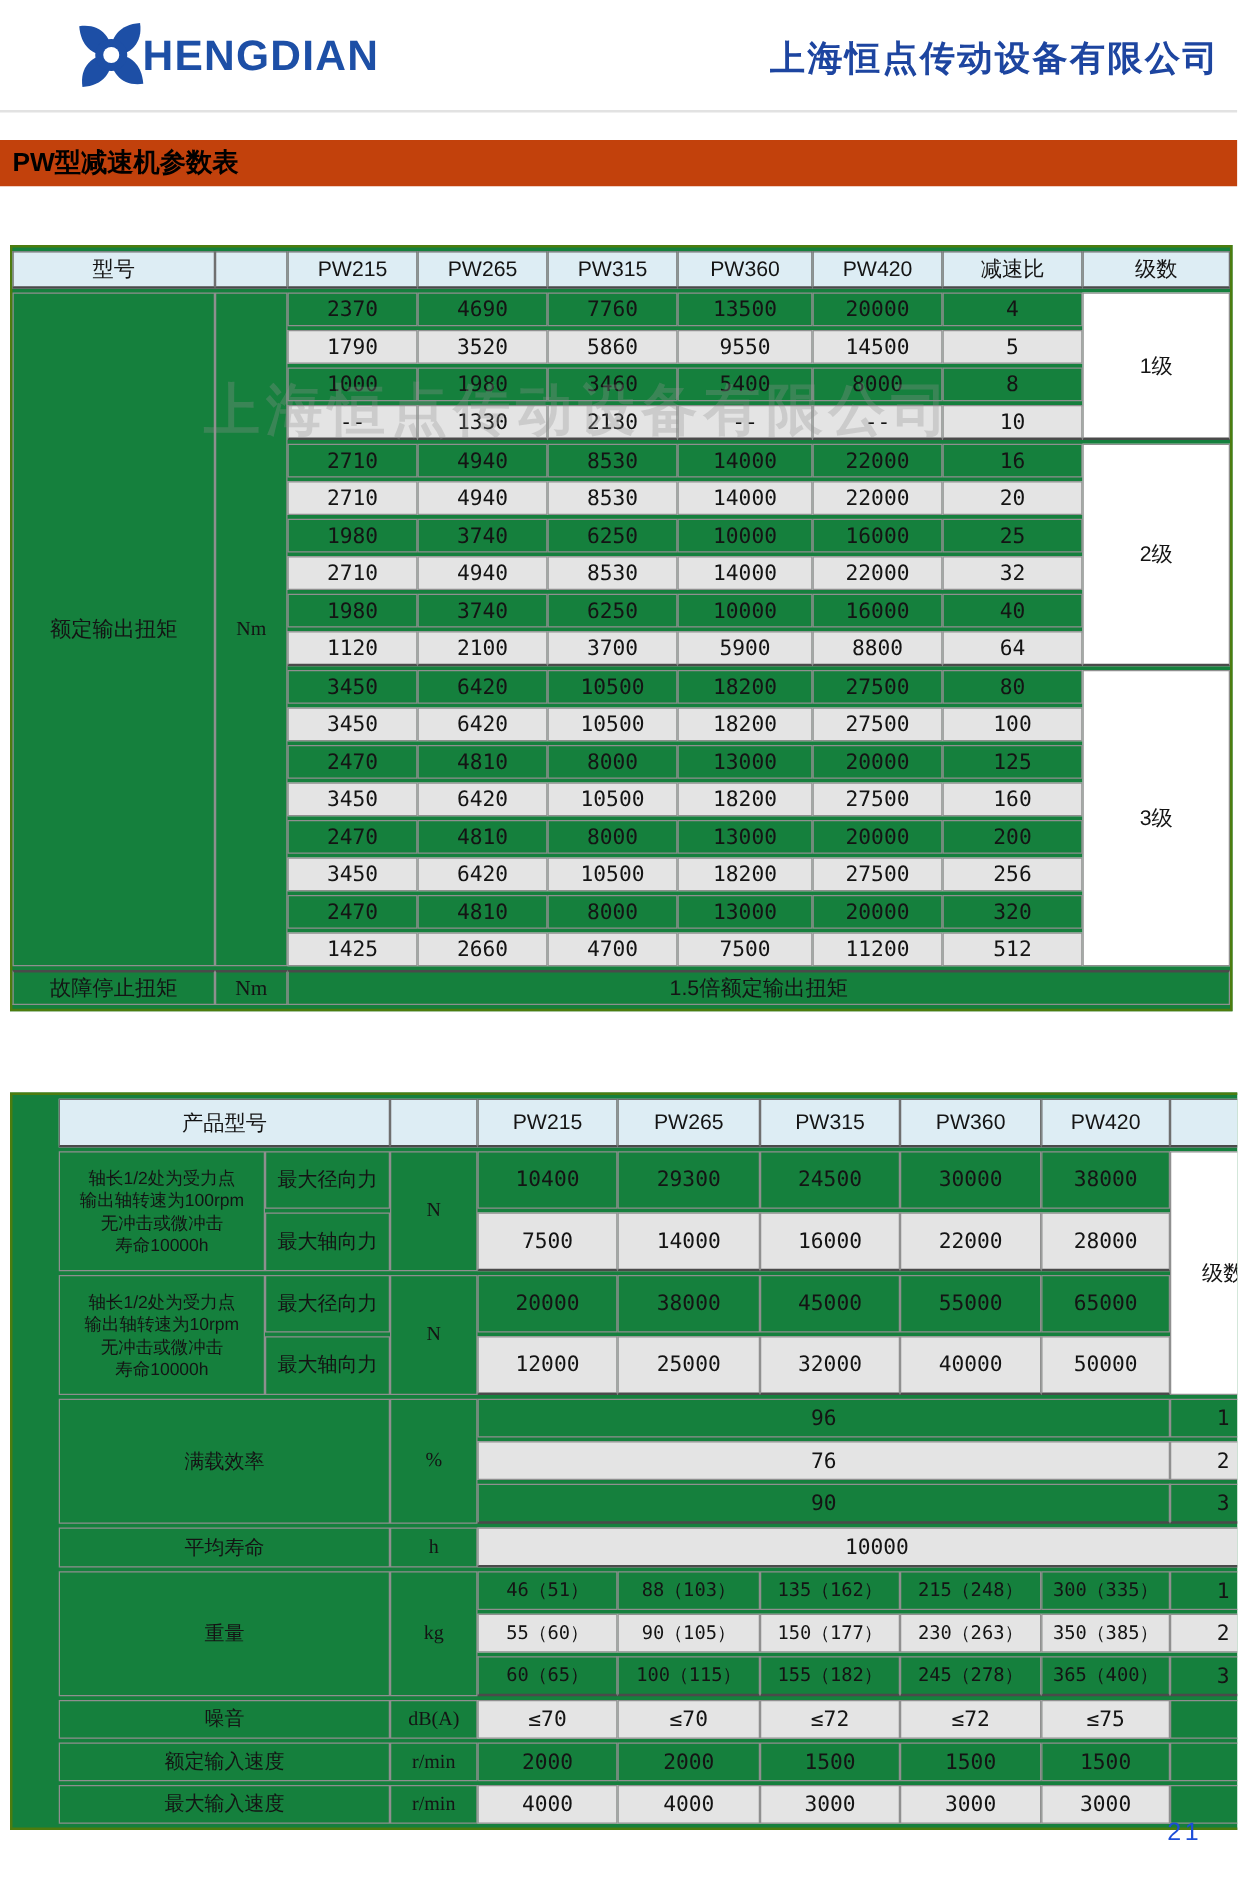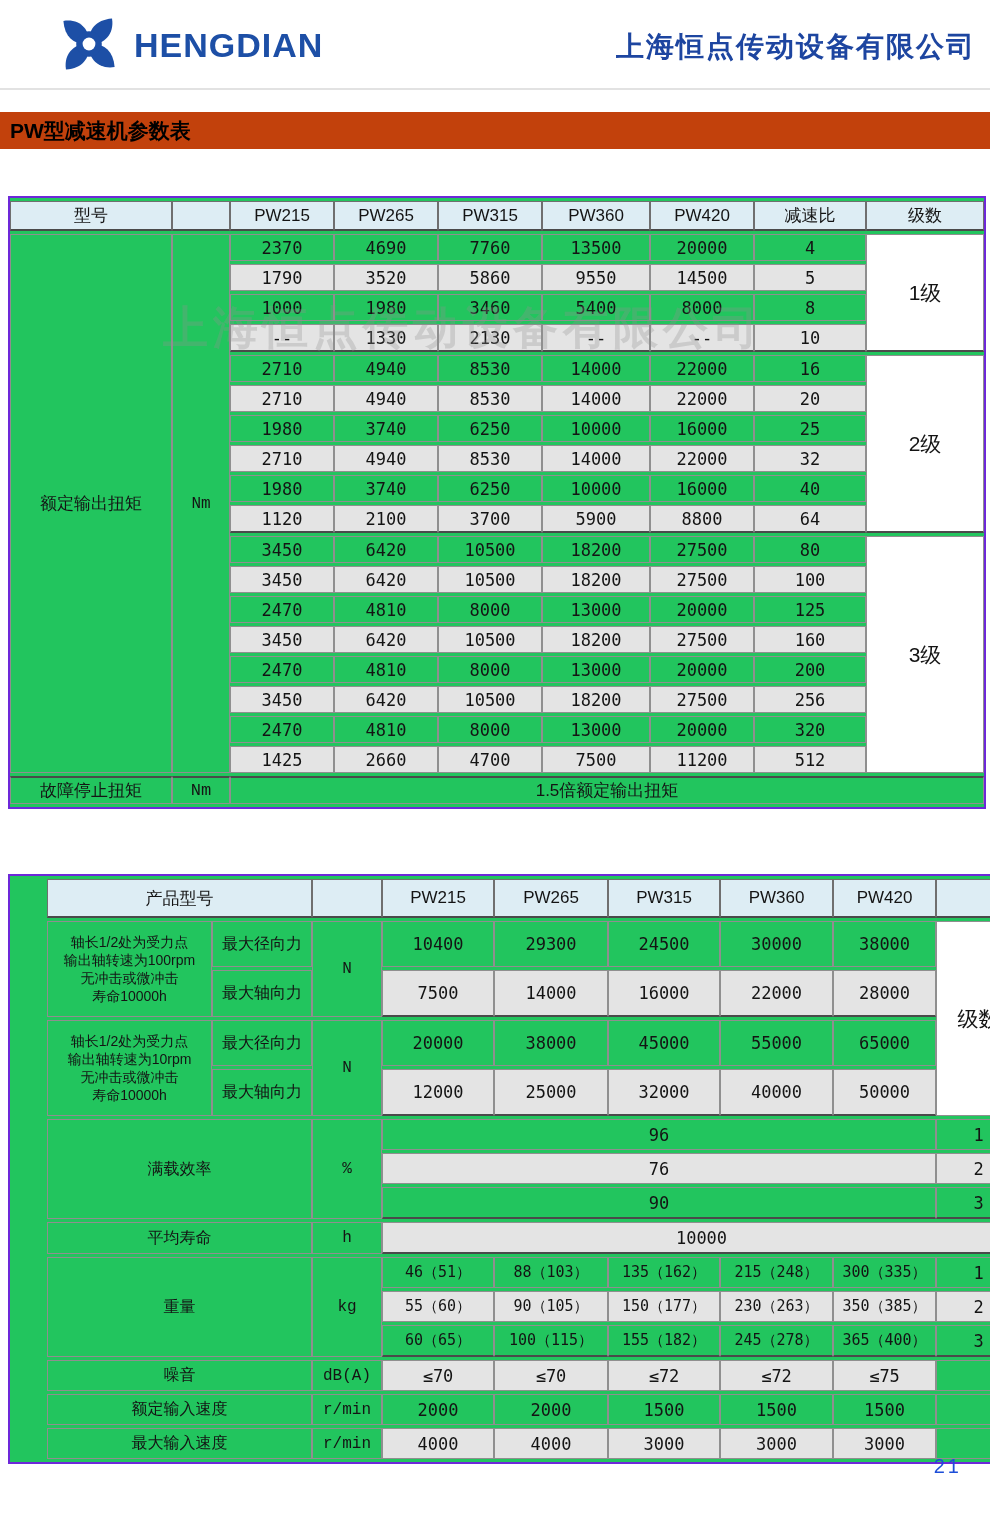--- a/index.html
+++ b/index.html
@@ -4,21 +4,21 @@
 <style>
   html,body { margin:0; padding:0; background:#ffffff; }
   .page {
     width:990px; height:1513px; position:relative; overflow:hidden;
     background:#ffffff; font-family:"Liberation Sans", sans-serif;
   }
   
   .header { position:relative; height:88px; border-bottom:2px solid #e2e2e2; }
   .logo { position:absolute; left:56px; top:12px; }
   .logo-text {
-    position:absolute; left:134px; top:26px; font-size:34px; font-weight:bold;
+    position:absolute; left:114px; top:26px; font-size:34px; font-weight:bold;
     color:#1d4fa6; letter-spacing:1px;
   }
   .company {
     position:absolute; right:14px; top:28px; font-size:28px; font-weight:bold;
     color:#1d45a0; letter-spacing:2px;
   }
   
   .titlebar {
     margin-top:22px; height:37px; line-height:37px; background:#c2410c;
     padding-left:10px; font-size:21px; font-weight:bold; color:#000;
@@ -26,42 +26,42 @@
   
   .watermark {
     position:absolute; left:163px; top:298px; font-size:45px; font-weight:bold;
     letter-spacing:5px; color:rgba(145,145,145,0.30); white-space:nowrap;
     pointer-events:none; z-index:5;
   }
   
   table {
     width:974px; margin-left:8px; table-layout:fixed;
     border-collapse:separate; border-spacing:0 3px;
-    background:#22c55e; border:2px solid #6d28d9;
+    background:#15803d; border:2px solid #4d7c0f;
     text-align:center; color:#141414;
   }
   #t1 { margin-top:47px; }
   #t2 { margin-top:65px;padding-left:37px; }
   th, td { border:1px solid #8f8f8f; padding:0 2px; overflow:hidden; }
   th {
     background:#ddedf4; font-weight:normal; font-size:17px; height:27px;
     border-color:#6f6f6f; border-bottom:2px solid #4a4a4a;
   }
   #t2 th { height:36px; }
   #t1 td { height:25px; }
   tr.fault td { height:28px; font-size:17px; }
   tr.force td { height:44px;text-align:center; }
   tr.mid td { height:29px; }
   .num  { font-family:"DejaVu Sans Mono", monospace; font-size:17px; }
   .sm   { font-size:15px; }
   .g    { background:#e4e4e4; }
   .lbl  { font-size:17px; }
   .lbl2 { font-size:16px; }
-  .unit { font-size:16px; font-family:Liberation Mono, monospace; }
-  .stage{ background:#ffffff; font-size:21px; }
+  .unit { font-size:16px; font-family:Liberation Serif, serif; }
+  .stage{ background:#ffffff; font-size:17px; }
   .biglabel { font-size:14px; line-height:1.3; }
   .thick-b { border-bottom:2px solid #4a4a4a; }
   .thick-t { border-top:2px solid #4a4a4a; }
   
   .pagenum {
     position:absolute; top:1455px; right:28px; font-size:20px; letter-spacing:3px;
     color:#1d4ed8; font-family:Liberation Sans, sans-serif;
   }
 </style>
 </head>

